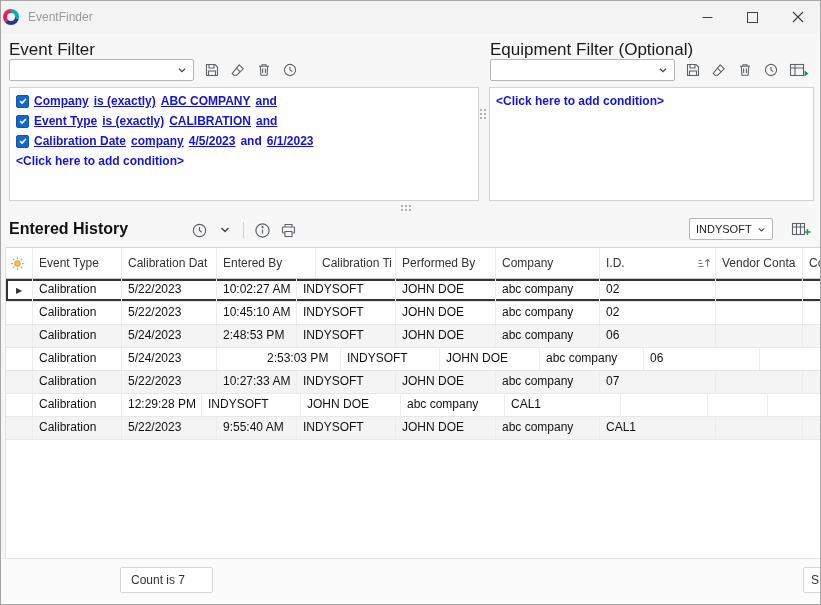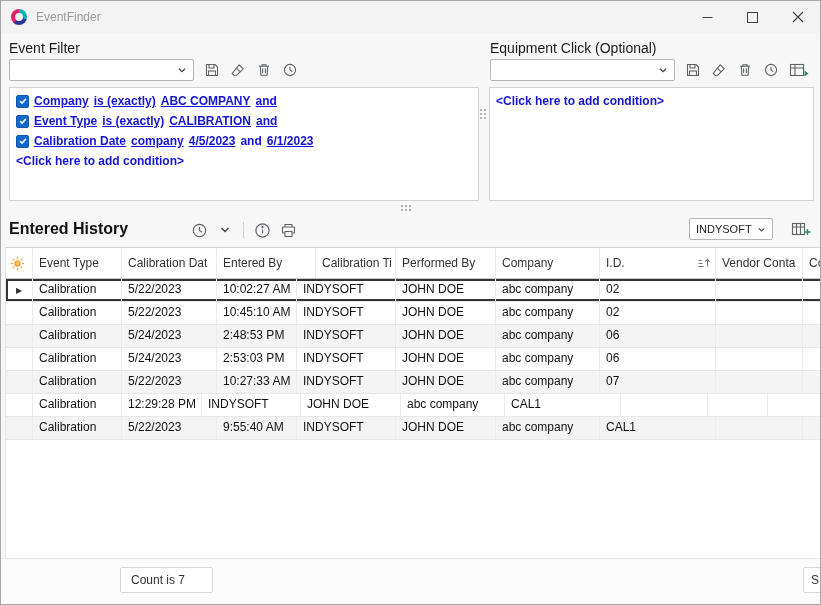--- a/index.html
+++ b/index.html
@@ -2,29 +2,29 @@
 <html><head>
 <meta charset="utf-8">
 <style>
   html,body{margin:0;padding:0;background:#cfcfcf;}
   .window{
     position:relative;width:821px;height:605px;box-sizing:border-box;
     background:#f7f7f7;border:1px solid #a6a6a6;overflow:hidden;
     font-family:"Liberation Sans","DejaVu Sans",sans-serif;color:#1a1a1a;
   }
   
-  .titlebar{position:absolute;left:0;top:0;right:0;height:32px;background:#f3f3f3;display:flex;align-items:center;padding-left:10px;box-sizing:border-box;}
+  .titlebar{position:absolute;left:0;top:0;right:0;height:32px;background:#f3f3f3;display:flex;align-items:center;padding-left:2px;box-sizing:border-box;}
   .app-icon{position:relative;width:16px;height:16px;border-radius:50%;
     background:conic-gradient(#00b0b9 0 30%,#283593 30% 62%,#e91e63 62% 100%);flex:none;}
   .app-icon .hole{position:absolute;left:4px;top:4px;right:4px;bottom:4px;background:#f3f3f3;border-radius:50%;}
   .win-title{margin-left:9px;font-size:12px;color:#9a9a9a;}
   .win-controls{position:absolute;right:0;top:0;display:flex;height:32px;}
   .win-btn{width:45px;height:32px;border:none;background:transparent;display:flex;align-items:center;justify-content:center;padding:0;cursor:default;}
   
-  .sec-label{position:absolute;font-size:14px;color:#1a1a1a;}
+  .sec-label{position:absolute;font-size:17px;color:#1a1a1a;}
   .combo-row{position:absolute;display:flex;align-items:center;gap:2px;}
   .combo{height:22px;box-sizing:border-box;background:#fff;border:1px solid #b5b5b5;border-radius:2px;
     display:flex;align-items:center;justify-content:space-between;padding:0 5px 0 6px;font-size:12px;color:#222;}
   .icon-btn{width:24px;height:24px;border:none;background:transparent;display:flex;align-items:center;justify-content:center;padding:0;cursor:default;flex:none;}
   .cond-box{position:absolute;background:#fff;border:1px solid #d2d2d2;box-sizing:border-box;padding-top:3px;}
   .cond-line{display:flex;align-items:center;gap:5px;height:20px;padding:0 6px;}
   .cb{width:13px;height:13px;box-sizing:border-box;background:#1467cc;border:1px solid #1157ad;border-radius:2px;
     display:inline-flex;align-items:center;justify-content:center;flex:none;}
   .lnk{color:#1414d6;font-weight:bold;font-size:12px;text-decoration:underline;cursor:pointer;white-space:nowrap;}
   .lnk.no-u{text-decoration:none;}
@@ -174,21 +174,21 @@
     </div>
   <div class="grip grip-h" style="left:400px;top:204px;">
       <i></i>
       <i></i>
       <i></i>
       <i></i>
       <i></i>
       <i></i>
     </div>
 
-  <div class="sec-label" style="left:489px;top:39px;">Equipment Click (Optional)</div>
+  <div class="sec-label" style="left:489px;top:39px;">Equipment Filter (Optional)</div>
   <div class="combo-row" style="left:489px;top:57px;">
     <div class="combo" style="width:185px;">
       <span></span>
       <svg width="12" height="12" viewBox="0 0 14 14" fill="none" stroke="#444" stroke-width="1.4">
           <path d="M3.5 5.5L7 9l3.5-3.5"></path>
         </svg>
     </div>
     <button class="icon-btn" style="margin-left:4px;">
       <svg width="16" height="16" viewBox="0 0 16 16" fill="none" stroke="#5f6368" stroke-width="1.1">
           <path d="M2.5 2.5h8.5l2.5 2.5v8.5h-11z"></path>
@@ -350,21 +350,21 @@
           <div class="gcell" style="width: 100px;">JOHN DOE</div>
           <div class="gcell" style="width: 104px;">abc company</div>
           <div class="gcell" style="width: 116px;">06</div>
           <div class="gcell" style="width: 87px;"></div>
           <div class="gcell" style="width: 60px;"></div>
         </div>
         <div class="grow">
           <div class="gcell ind"></div>
           <div class="gcell" style="width: 89px;">Calibration</div>
           <div class="gcell" style="width: 95px;">5/24/2023</div>
-          <div class="gcell" style="width: 80px;">2:53:03 PM</div>
+          <div class="gcell" style="width: 80px; margin-left: 44px;">2:53:03 PM</div>
           <div class="gcell" style="width: 99px;">INDYSOFT</div>
           <div class="gcell" style="width: 100px;">JOHN DOE</div>
           <div class="gcell" style="width: 104px;">abc company</div>
           <div class="gcell" style="width: 116px;">06</div>
           <div class="gcell" style="width: 87px;"></div>
           <div class="gcell" style="width: 60px;"></div>
         </div>
         <div class="grow alt">
           <div class="gcell ind"></div>
           <div class="gcell" style="width: 89px;">Calibration</div>

